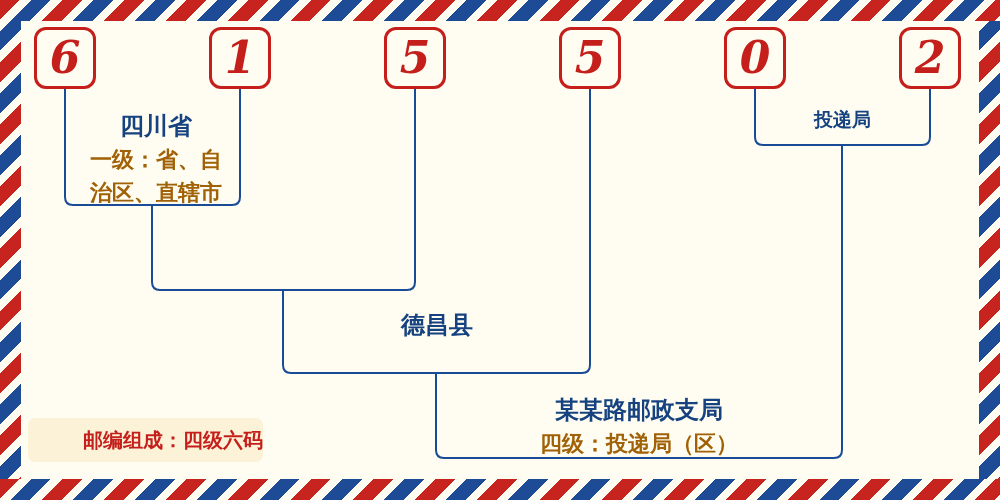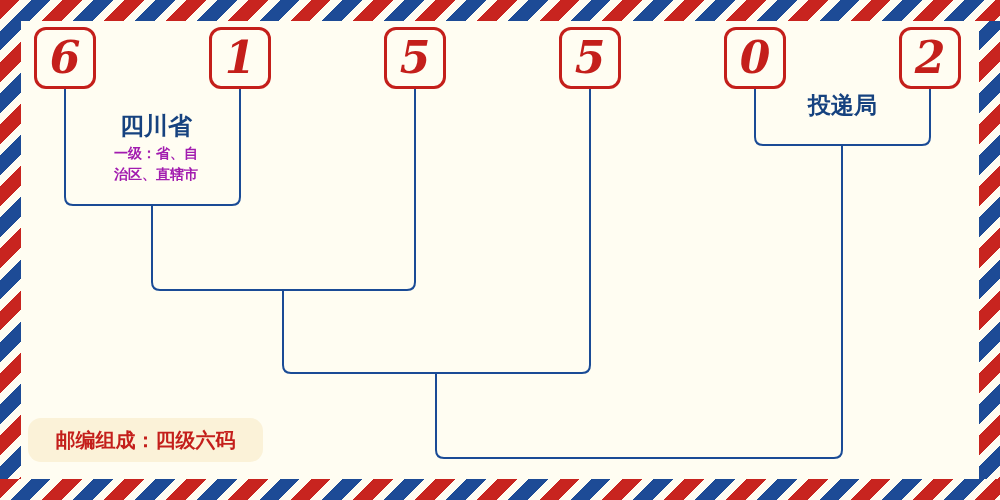--- a/index.html
+++ b/index.html
@@ -24,28 +24,28 @@
     display:flex;align-items:center;justify-content:center;
     color:#c41f1b;font-family:"DejaVu Serif","Liberation Serif",serif;
     font-style:italic;font-weight:bold;font-size:44px;line-height:1;
   }
 
   .lvl-name{
     position:absolute;color:#16427f;font-weight:bold;font-size:24px;
     text-align:center;line-height:1.2;
   }
   .lvl-desc{
-    position:absolute;color:#a21caf;font-weight:bold;font-size:14px;
+    position:absolute;color:#a16207;font-weight:bold;font-size:22px;
     text-align:center;line-height:1.5;white-space:pre-line;
   }
 
   .footer-patch{
     position:absolute;left:28px;top:418px;width:235px;height:44px;
-    background:#fbf2d8;border-radius:13px;
-    display:flex;align-items:center;justify-content:center;
+    background:#fbf2d8;border-radius:7px;
+    display:flex;align-items:center;justify-content:flex-end;
   }
   .footer-text{color:#c41f1b;font-weight:bold;font-size:20px;}
 </style>
 </head>
 <body>
 
 <div class="canvas">
 
   <div class="strip left"></div>
   <div class="strip right"></div>
@@ -79,21 +79,24 @@
   </div>
   <div class="digit-box" style="left:899px">
     <span>2</span>
   </div>
 
   <div class="lvl-name" style="left:61px;top:112px;width:190px">四川省</div>
   <div class="lvl-desc" style="left:61px;top:143px;width:190px">一级：省、自
 治区、直辖市</div>
 
 
+  <div class="lvl-name" style="left:317px;top:311px;width:240px">德昌县</div>
 
+  <div class="lvl-name" style="left:519px;top:396px;width:240px">某某路邮政支局</div>
+  <div class="lvl-desc" style="left:519px;top:427px;width:240px">四级：投递局（区）</div>
 
-  <div class="lvl-name" style="left:762px;top:92px;width:161px;font-size:23px">投递局</div>
+  <div class="lvl-name" style="left:762px;top:108px;width:161px;font-size:19px">投递局</div>
 
   <div class="footer-patch">
     <span class="footer-text">邮编组成：四级六码</span>
   </div>
 
 </div>
 
 </body></html>

